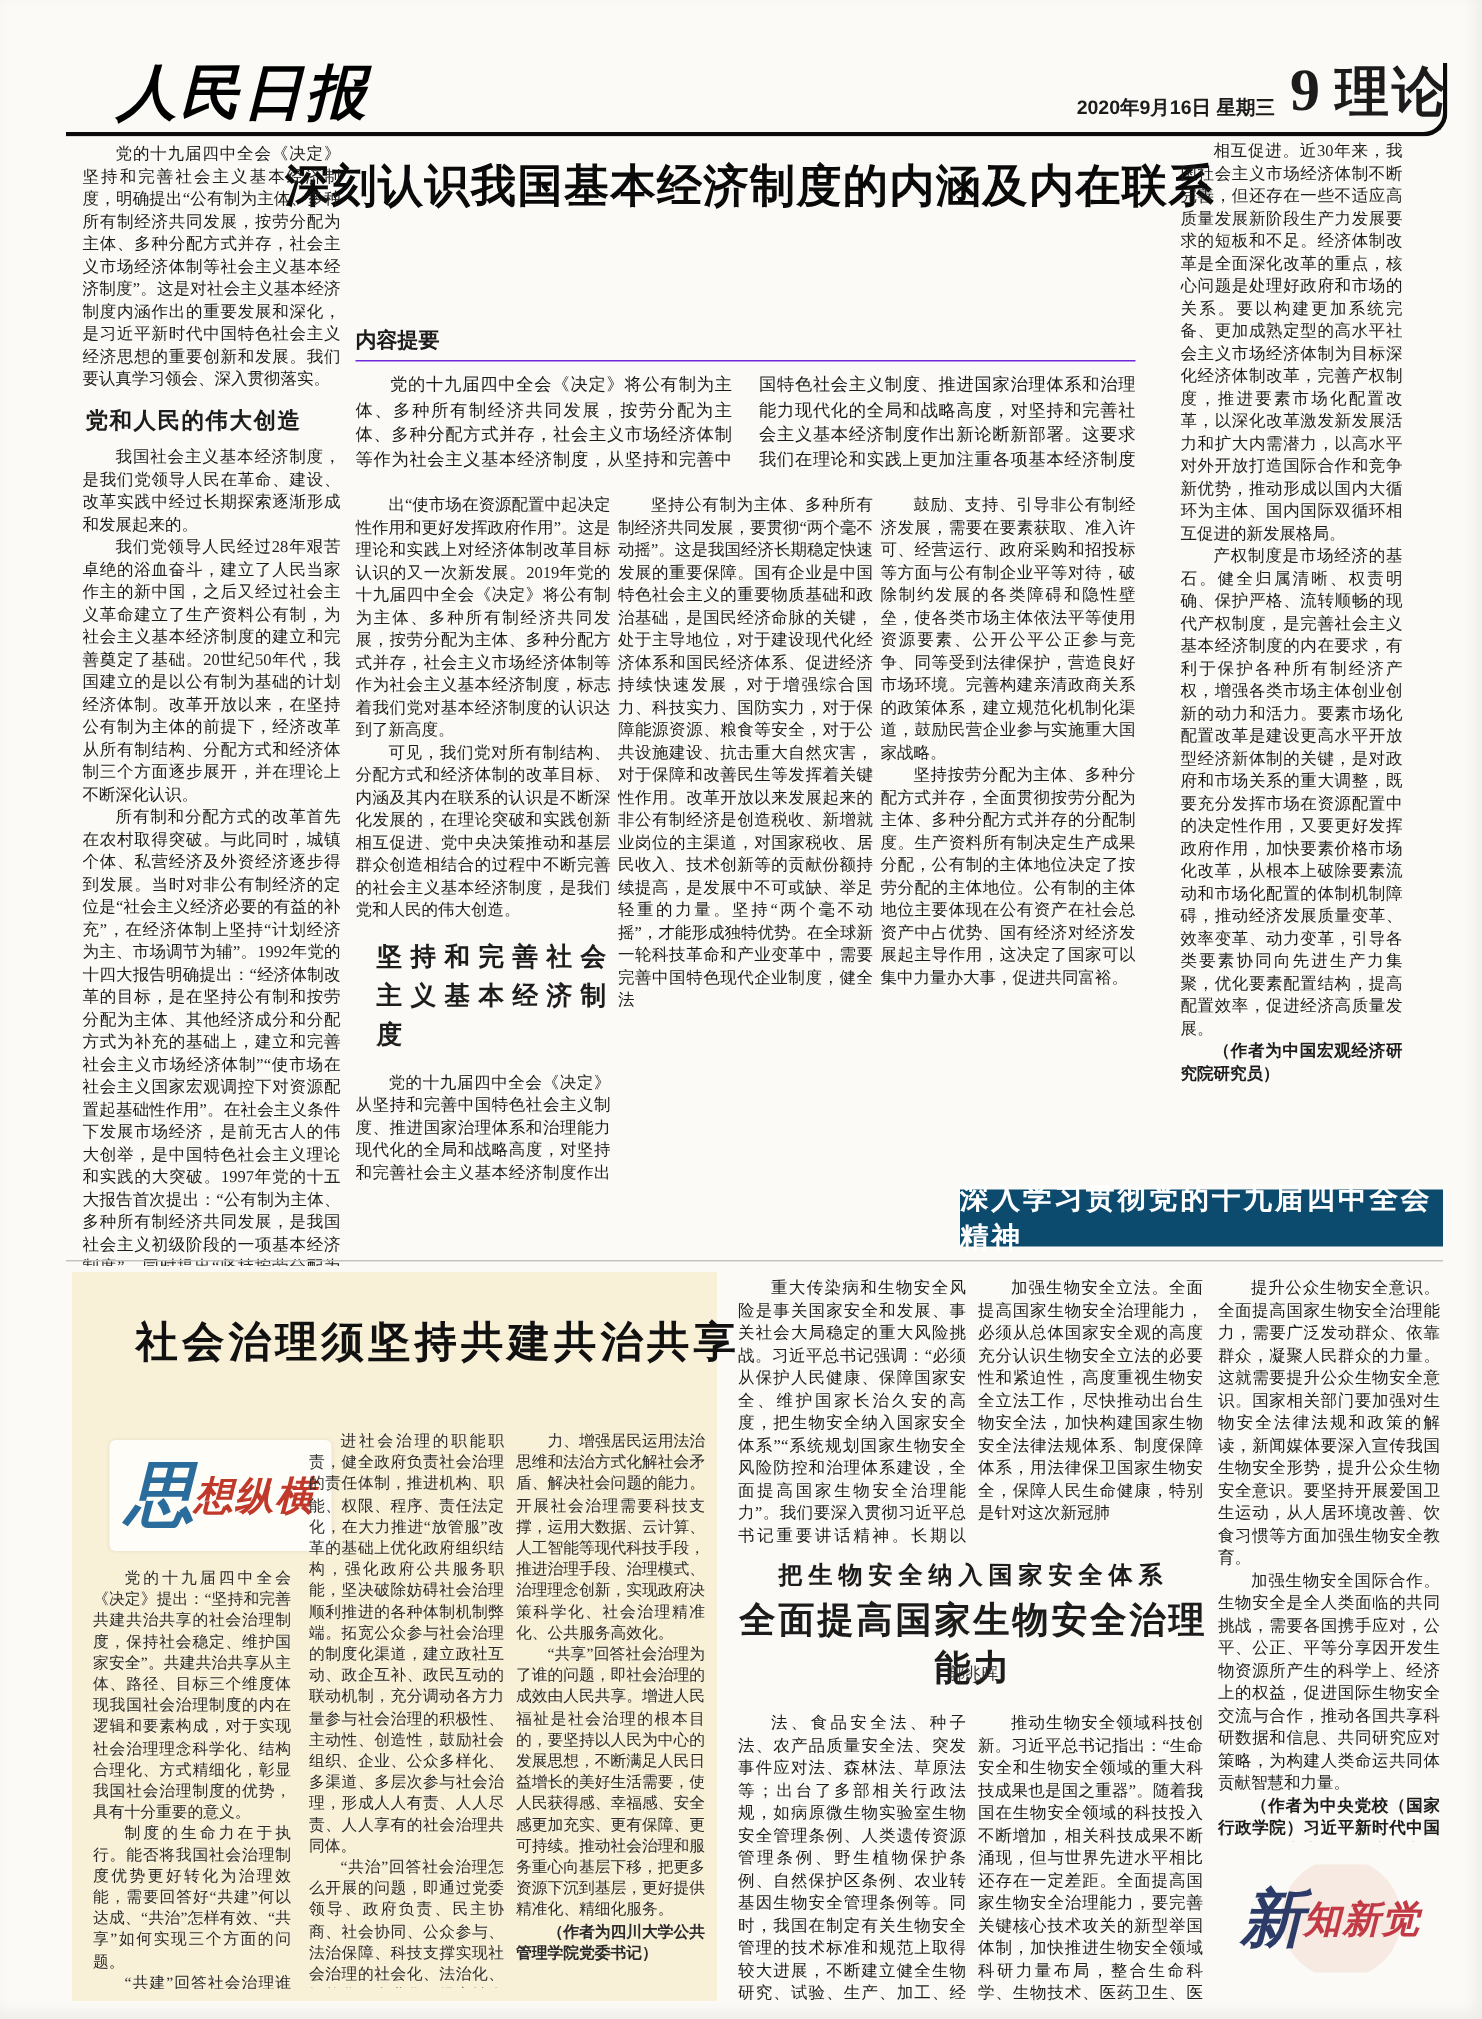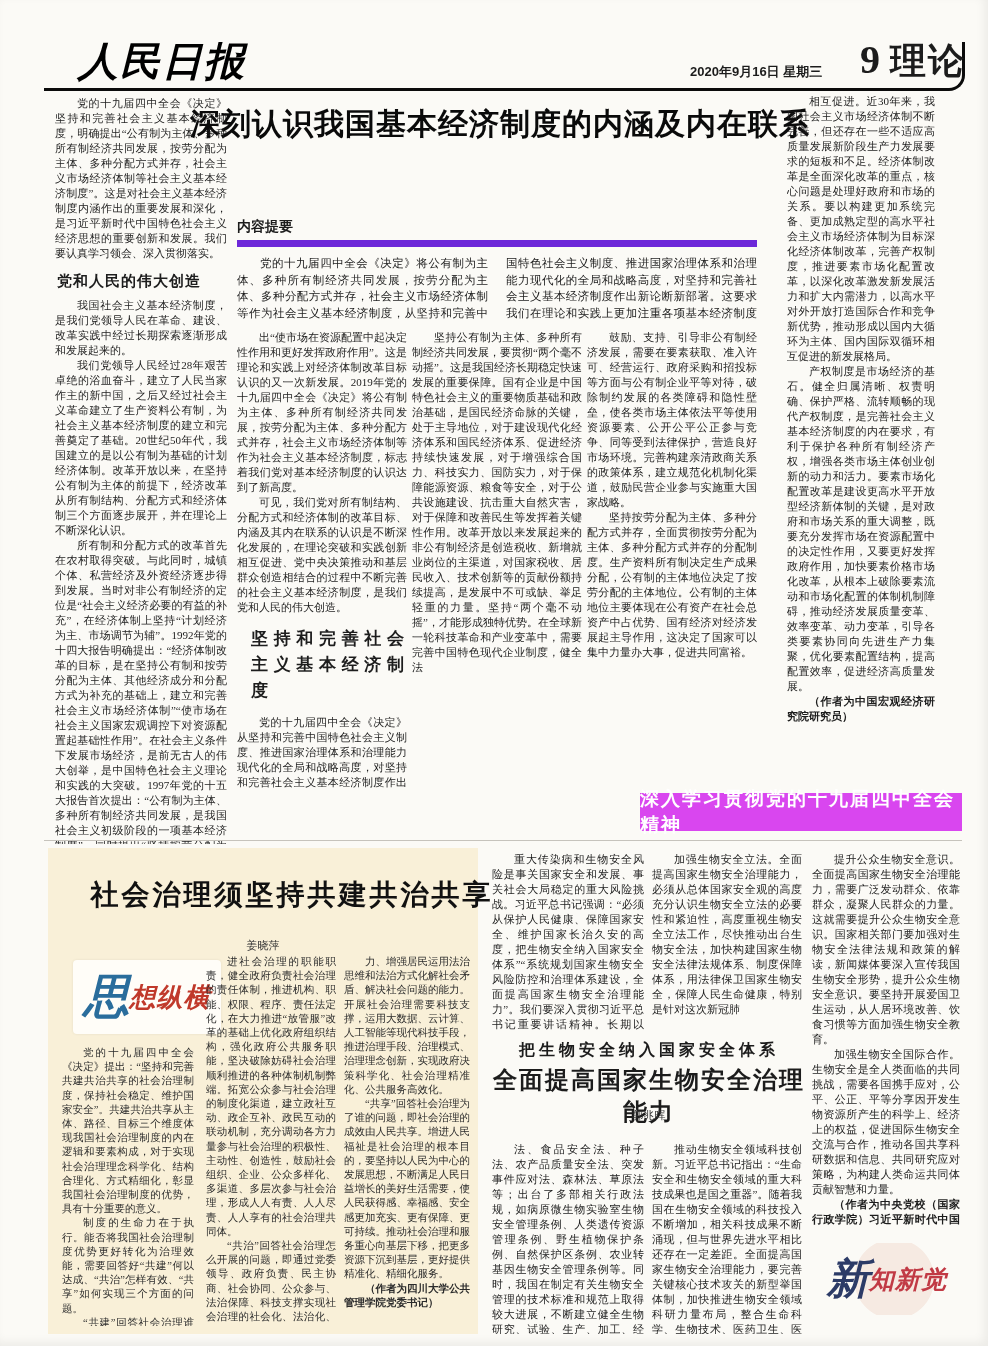--- a/index.html
+++ b/index.html
@@ -4,44 +4,44 @@
 <style>
   html,body{margin:0;padding:0;}
   body{background:#e7e5e0;font-family:"Liberation Serif",serif;}
   .page{position:relative;width:988px;height:1346px;background:#fbfaf6;margin:0 auto;overflow:hidden;
         box-shadow:inset -4px -4px 10px rgba(0,0,0,.06);color:#1c1c1c;}
   
   .mast-logo{position:absolute;left:46px;top:34px;font-size:40px;font-weight:bold;font-style:italic;
              font-family:"DejaVu Serif",serif;letter-spacing:2px;color:#000;margin-left:32px;}
   .mast-rule{position:absolute;left:44px;top:42px;width:918px;height:46px;
              border-bottom:3px solid #0b0b0b;border-right:3px solid #0b0b0b;border-bottom-right-radius:16px;}
-  .mast-date{position:absolute;left:690px;top:63px;width:160px;font-size:13px;font-weight:bold;
+  .mast-date{position:absolute;left:690px;top:63px;width:160px;text-align:right;font-size:13px;font-weight:bold;
              font-family:"Liberation Sans",sans-serif;}
   .mast-page{position:absolute;left:860px;top:36px;display:flex;gap:10px;align-items:baseline;}
   .mast-page .num{font-size:40px;font-weight:bold;font-family:"Liberation Serif",serif;}
   .mast-page .sec{font-size:36px;font-weight:900;font-family:Liberation Sans, sans-serif;letter-spacing:2px;}
   
   .col{position:absolute;font-size:11px;line-height:15px;text-align:justify;overflow:hidden;color:#1d1d1d;}
   .col p{margin:0;text-indent:2em;}
   .col p.byline{font-weight:bold;}
   
   .main-headline{position:absolute;left:190px;top:104px;width:625px;text-align:left;
                  font-family:"Liberation Sans",sans-serif;font-weight:900;font-size:30px;letter-spacing:1px;color:#0a0a0a;}
   .main-author{position:absolute;left:190px;top:192px;width:625px;text-align:center;font-size:12px;color:#333;}
   .summary{position:absolute;left:237px;top:218px;width:520px;}
   .summary .label{font-size:14px;font-weight:bold;font-family:"Liberation Sans",sans-serif;padding-bottom:4px;
-                  border-bottom:7px solid #6d28d9;}
+                  border-bottom:1px solid #6d28d9;}
   .summary .body{margin-top:8px;column-count:2;column-gap:18px;font-size:11.5px;line-height:16.5px;
                  text-align:justify;height:82px;overflow:hidden;}
   .summary .body p{margin:0;text-indent:2em;}
   .subhead1{font-family:"Liberation Sans",sans-serif;font-weight:bold;font-size:15px;margin:12px 0 10px 2px;letter-spacing:1px;}
   .subhead2{font-family:Liberation Mono, monospace;font-weight:bold;font-size:17px;line-height:26px;
             letter-spacing:3px;margin:12px 0 10px 14px;}
   
-  .banner{position:absolute;left:640px;top:793px;width:322px;height:38px;background:#d946ef;color:#fff;
+  .banner{position:absolute;left:640px;top:793px;width:322px;height:38px;background:#0c4a6e;color:#fff;
           font-family:Liberation Sans, sans-serif;font-weight:bold;font-size:19px;letter-spacing:2px;
           display:flex;align-items:center;justify-content:center;}
   .divider{position:absolute;left:44px;top:840px;width:918px;height:1px;background:#c6c3bc;}
   
   .cream{position:absolute;left:48px;top:848px;width:430px;height:486px;background:#f9f0d8;}
   .cream-title{position:absolute;left:48px;top:876px;width:488px;text-align:center;font-weight:bold;font-size:28px;
                letter-spacing:3px;font-family:"Liberation Serif",serif;color:#111;}
   .cream-author{position:absolute;left:48px;top:938px;width:430px;text-align:center;font-size:11px;color:#333;}
   .sx-logo{position:absolute;left:73px;top:960px;width:148px;height:74px;background:#fffdf8;border-radius:4px;
            display:flex;align-items:center;justify-content:center;box-shadow:0 0 3px rgba(0,0,0,.08);}
@@ -115,21 +115,20 @@
       <p>相互促进。近30年来，我国社会主义市场经济体制不断完善，但还存在一些不适应高质量发展新阶段生产力发展要求的短板和不足。经济体制改革是全面深化改革的重点，核心问题是处理好政府和市场的关系。要以构建更加系统完备、更加成熟定型的高水平社会主义市场经济体制为目标深化经济体制改革，完善产权制度，推进要素市场化配置改革，以深化改革激发新发展活力和扩大内需潜力，以高水平对外开放打造国际合作和竞争新优势，推动形成以国内大循环为主体、国内国际双循环相互促进的新发展格局。</p>
       <p>产权制度是市场经济的基石。健全归属清晰、权责明确、保护严格、流转顺畅的现代产权制度，是完善社会主义基本经济制度的内在要求，有利于保护各种所有制经济产权，增强各类市场主体创业创新的动力和活力。要素市场化配置改革是建设更高水平开放型经济新体制的关键，是对政府和市场关系的重大调整，既要充分发挥市场在资源配置中的决定性作用，又要更好发挥政府作用，加快要素价格市场化改革，从根本上破除要素流动和市场化配置的体制机制障碍，推动经济发展质量变革、效率变革、动力变革，引导各类要素协同向先进生产力集聚，优化要素配置结构，提高配置效率，促进经济高质量发展。</p>
       <p class="byline">（作者为中国宏观经济研究院研究员）</p>
     </div>
 
   <div class="banner">深入学习贯彻党的十九届四中全会精神</div>
   <div class="divider"></div>
 
   <div class="cream"></div>
   <div class="cream-title">社会治理须坚持共建共治共享</div>
-  <div class="cream-author">姜晓萍</div>
   <div class="sx-logo">
     <span class="c1">思</span>
     <span class="c2">想纵横</span>
   </div>
   <div class="col kai" style="left:62px;top:1046px;width:132px;height:280px;">
       <p>党的十九届四中全会《决定》提出：“坚持和完善共建共治共享的社会治理制度，保持社会稳定、维护国家安全”。共建共治共享从主体、路径、目标三个维度体现我国社会治理制度的内在逻辑和要素构成，对于实现社会治理理念科学化、结构合理化、方式精细化，彰显我国社会治理制度的优势，具有十分重要的意义。</p>
       <p>制度的生命力在于执行。能否将我国社会治理制度优势更好转化为治理效能，需要回答好“共建”何以达成、“共治”怎样有效、“共享”如何实现三个方面的问题。</p>
       <p>“共建”回答社会治理谁来建的问题，即社会治理不只是党委和政府的责任，而且是社会各方的责任。实现“共建”，需要明确不同社会治理主体的角色定位和职能职责，要坚持党对社会治理的集中统一领导，更好发挥党总揽全局、协调各方的领导核心作用，为加强和创新社会治理提供政治保证和组织保证。明确政府推</p>
     </div>
   <div class="col kai" style="left:206px;top:955px;width:130px;height:370px;">

